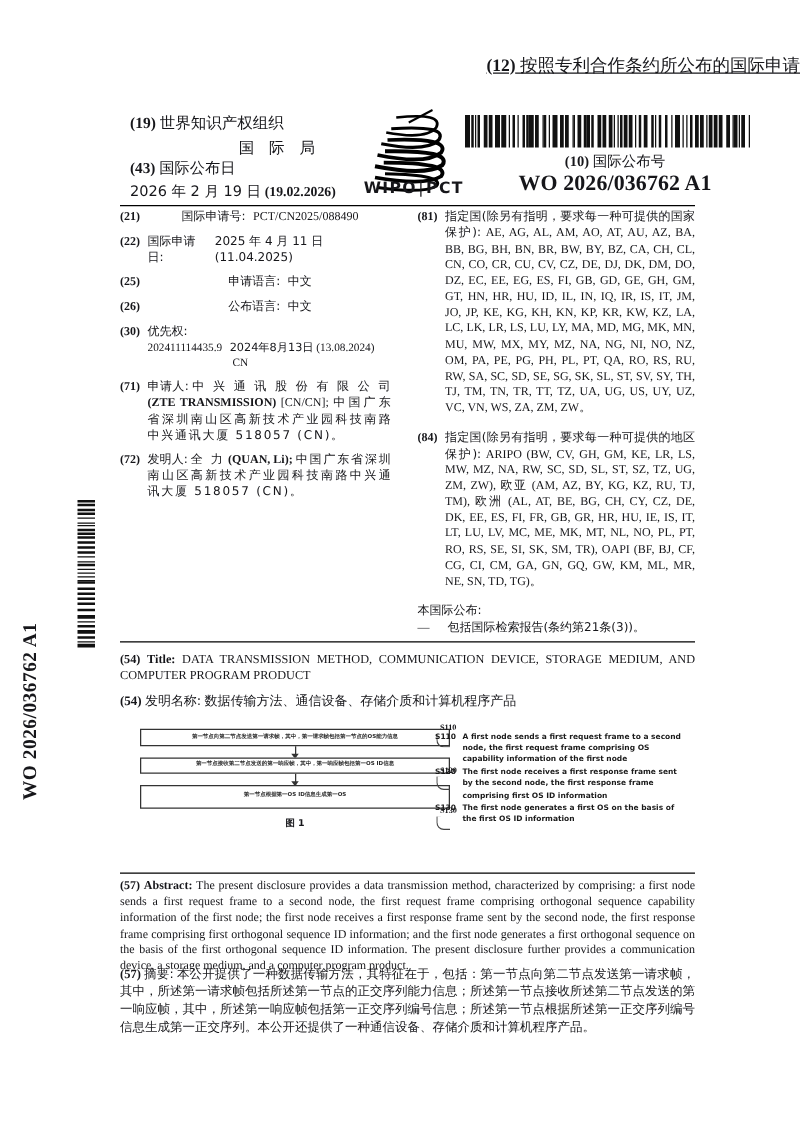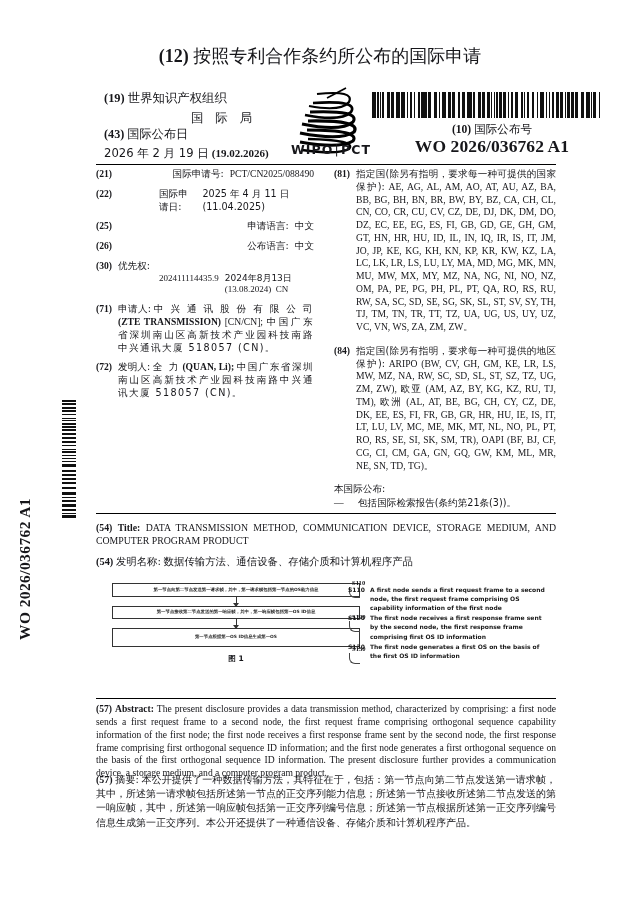--- a/index.html
+++ b/index.html
@@ -50,22 +50,23 @@
     height: 100%;
     background: #111;
     width: 1px;
   }
 
   
   .hdr-12 {
     position: absolute;
     left: 0; right: 0;
     top: 44px;
-    text-align: center;
-    font-size: 18px;
+    text-align: right;
+    font-size: 14px;
+    text-decoration: underline;
   }
   .hdr-12 b { font-family: "Liberation Serif", serif; }
   .cn { font-family: "DejaVu Sans", "Liberation Sans", sans-serif; }
 
   .hdr-19 {
     position: absolute;
     left: 104px;
     top: 90px;
     font-size: 12.4px;
     width: 215px;
@@ -153,21 +154,21 @@
     left: 96px;
     width: 460px;
     font-size: 9.6px;
     line-height: 1.33;
   }
   .col-l { position: absolute; left: 0; top: 0; width: 218px; }
   .col-r { position: absolute; left: 238px; top: 0; width: 222px; }
 
   .fld { position: relative; padding-left: 22px; margin-bottom: 7px; }
   .fld .num { position: absolute; left: 0; top: 0; font-weight: bold; }
-  .row2 { display: flex; justify-content: flex-end; gap: 6px; margin-left: 41px; }
+  .row2 { display: flex; justify-content: center; gap: 6px; }
   .ital-b { font-style: italic; font-weight: bold; }
   .cnjust {
     text-align: justify;
     text-align-last: left;
   }
 
   
   .title-blk {
     position: absolute;
     left: 96px;

